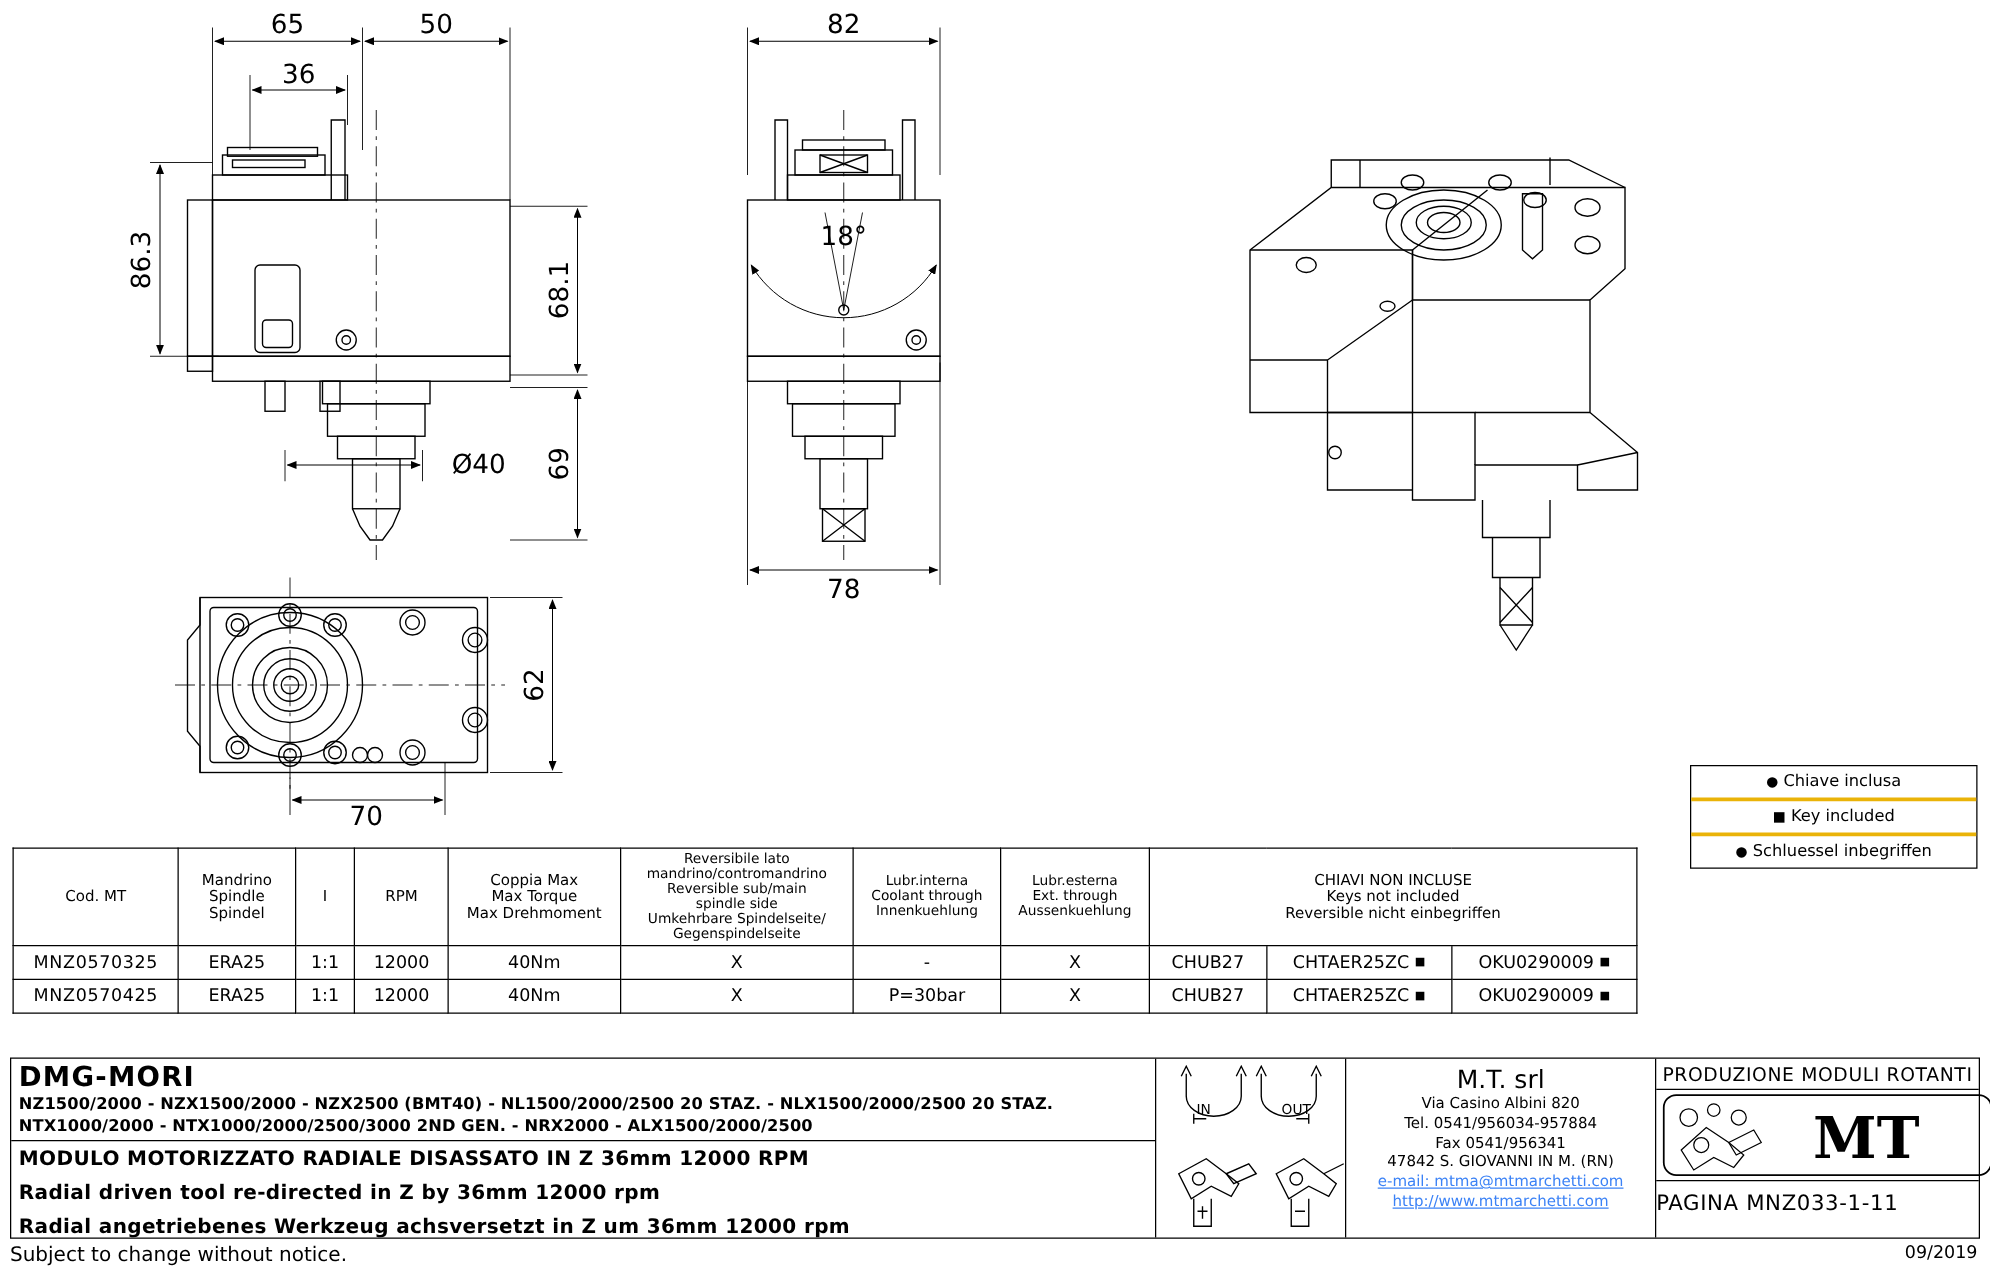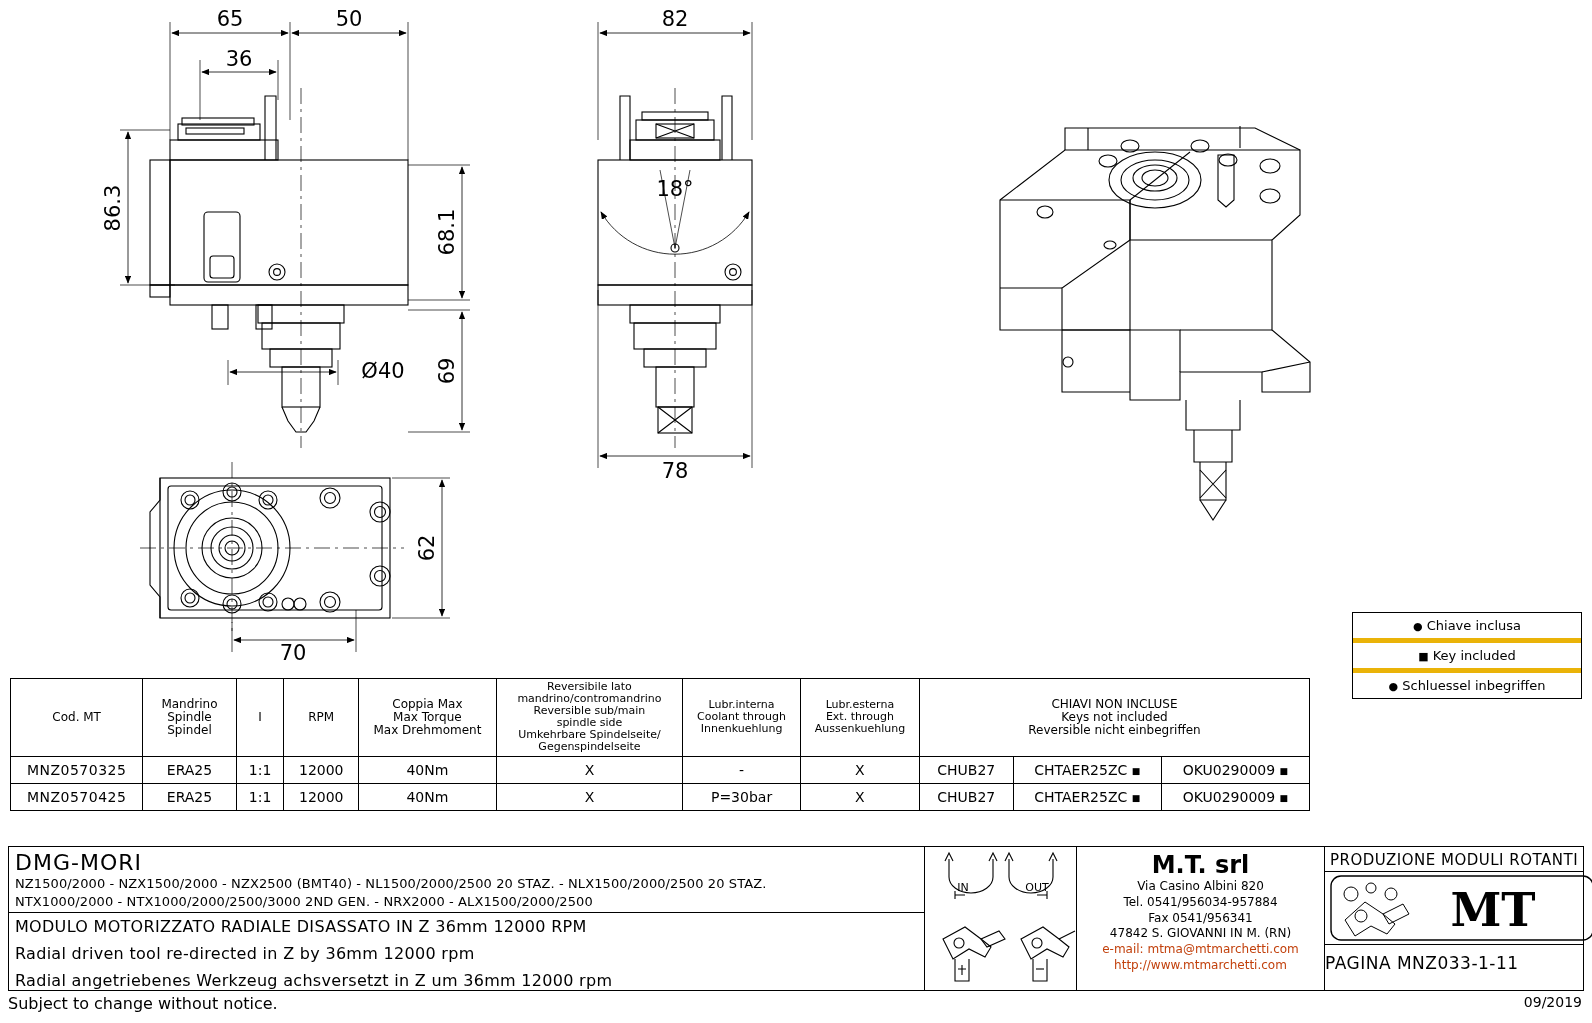--- a/index.html
+++ b/index.html
@@ -13,35 +13,35 @@
   .spec-table thead td{font-size:12px;line-height:1.1;}
   .spec-table tbody td{height:22px;font-size:14px;}
   .codcell{font-size:19px;letter-spacing:.5px;}
   .hdr-cod{font-size:20px;}
   .hdr-rpm{font-size:17px;}
   .hdr-i{font-size:17px;}
   .hdr-keys{font-size:15px;line-height:1.25;}
   .sq{font-size:9px;vertical-align:middle;}
   
   .keybox{position:absolute;left:1352px;top:612px;width:228px;border:1px solid #000;font-size:13px;}
-  .keybox div{border-bottom:5px solid #eab308;padding:5px 0;text-align:center;}
+  .keybox div{border-bottom:3px solid #eab308;padding:5px 0;text-align:center;}
   .keybox div:last-child{border-bottom:none;}
   .bullet{font-size:11px;}
   
   .bottom{position:absolute;left:8px;top:846px;width:1576px;height:145px;border:1px solid #000;box-sizing:border-box;}
-  .b-left{position:absolute;left:0;top:0;width:916px;height:100%;border-right:1px solid #000;box-sizing:border-box;}
+  .b-left{position:absolute;left:0;top:0;width:916px;height:100%;border-right:1px solid #000;box-sizing:border-box;font-weight:bold;}
   .b-brand{font-size:22px;letter-spacing:1px;padding:3px 6px 0 6px;}
   .b-models{font-size:13px;padding:0 6px;line-height:1.35;letter-spacing:.1px;}
   .b-sep{border-top:1px solid #000;margin-top:2px;}
   .b-desc{font-size:16px;padding:2px 6px;line-height:1.45;letter-spacing:.3px;}
   .b-mid{position:absolute;left:916px;top:0;width:152px;height:100%;border-right:1px solid #000;box-sizing:border-box;}
   .b-addr{position:absolute;left:1068px;top:0;width:248px;height:100%;border-right:1px solid #000;box-sizing:border-box;text-align:center;}
-  .mt-srl{font-size:24px;font-weight:bold;margin-top:4px;}
+  .mt-srl{font-size:20px;font-weight:normal;margin-top:4px;}
   .addr-lines{font-size:12px;line-height:1.32;}
-  .addr-blue{color:#c2410c;}
+  .addr-blue{color:#3b82f6;text-decoration:underline;}
   .b-right{position:absolute;left:1316px;top:0;right:0;height:100%;box-sizing:border-box;}
   .prod-title{font-size:15px;text-align:center;padding:4px 0 2px 0;border-bottom:1px solid #000;letter-spacing:.5px;}
   .logo-area{height:72px;border-bottom:1px solid #000;position:relative;}
   .page-code{font-size:17px;text-align:left;padding-top:8px;letter-spacing:.5px;}
   .footnote{position:absolute;left:8px;top:994px;font-size:16px;}
   .datecode{position:absolute;right:10px;top:994px;font-size:14px;}
 </style>
 </head>
 <body>
 

